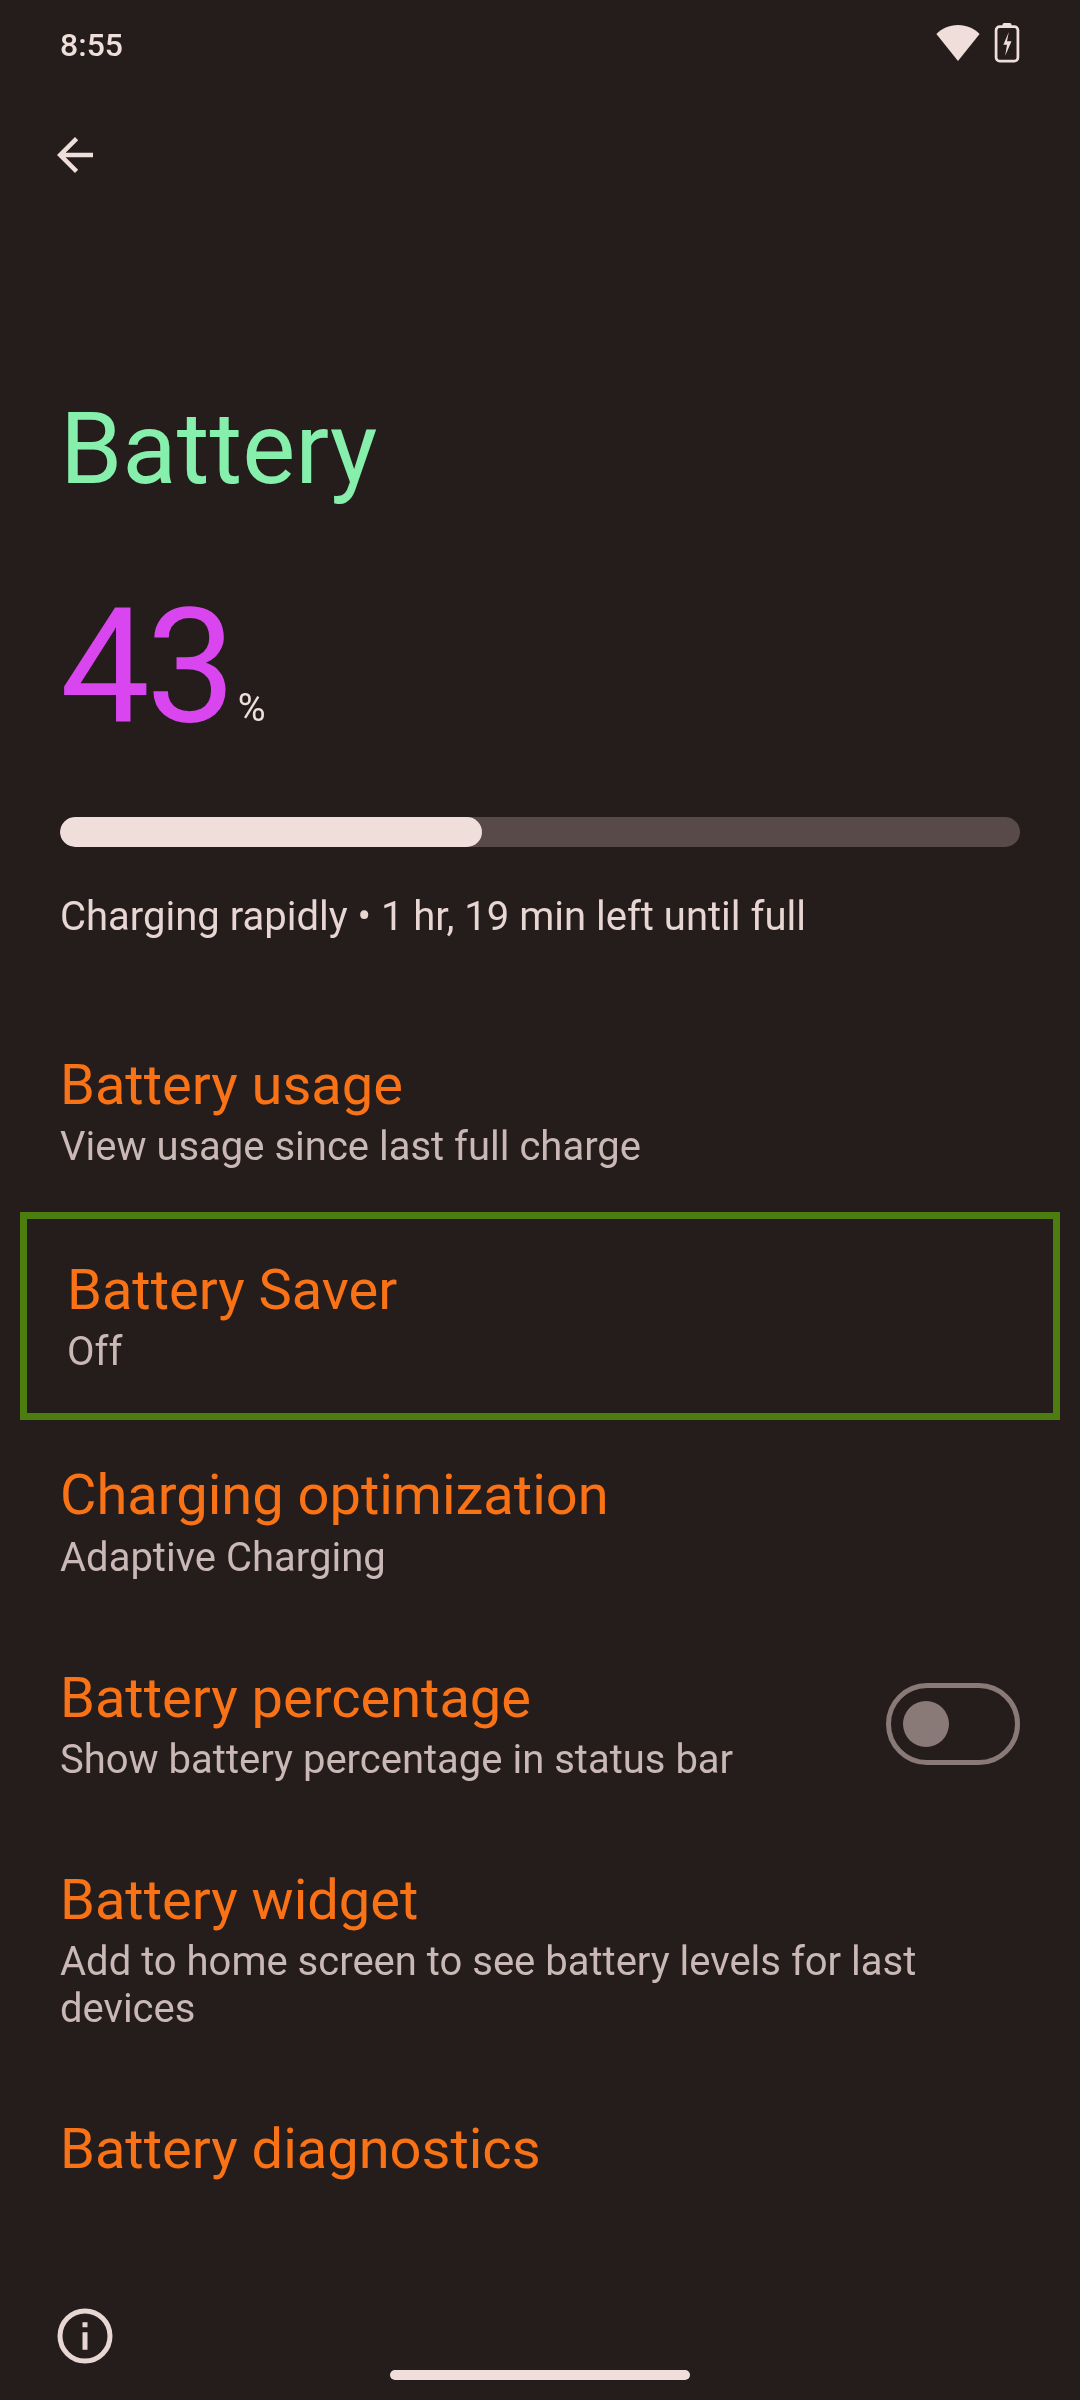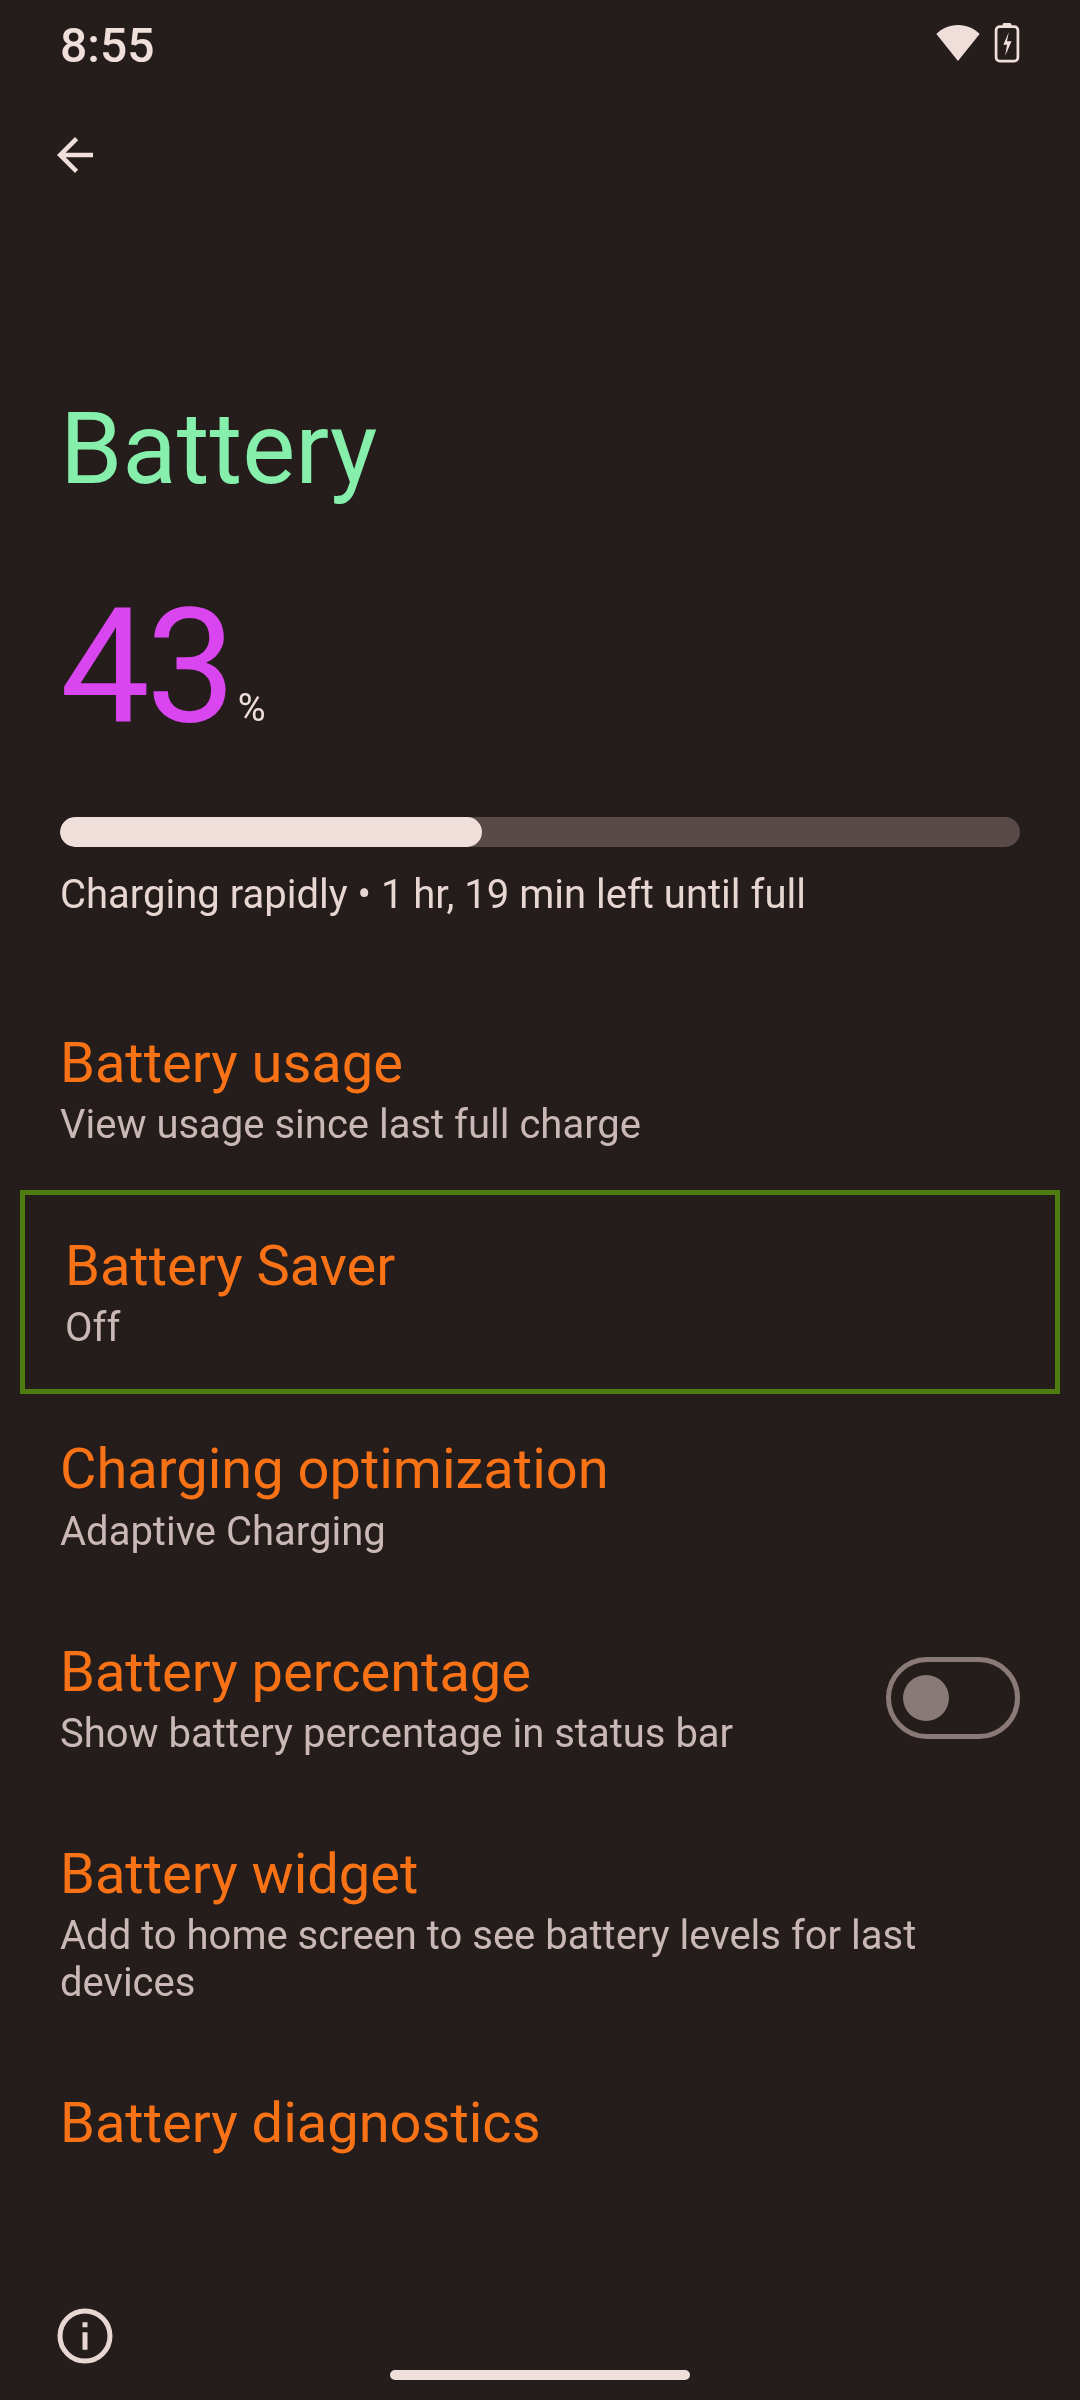--- a/index.html
+++ b/index.html
@@ -13,21 +13,21 @@
     position: relative;
   }
   .status-bar {
     height: 90px;
     display: flex;
     justify-content: space-between;
     align-items: center;
     padding: 0 60px;
   }
   .status-time {
-    font-size: 48px;
+    font-size: 32px;
     font-weight: 500;
     color: #f0dedb;
   }
   .status-icons {
     display: flex;
     align-items: center;
     gap: 14px;
   }
   .app-bar {
     padding: 30px 40px 0 40px;
@@ -74,21 +74,21 @@
     border-radius: 20px;
     overflow: hidden;
   }
   .progress-fill {
     height: 100%;
     background: #f0dedb;
     border-radius: 20px;
     width: 44%;
   }
   .charging-status {
-    margin-top: 24px;
+    margin-top: 46px;
     font-size: 40px;
     font-weight: 400;
     color: #e8d6d3;
   }
   .settings-list {
     padding-top: 40px;
   }
   .setting-item {
     padding: 42px 60px;
     display: flex;
@@ -104,21 +104,21 @@
     color: #f97316;
     line-height: 1.2;
   }
   .setting-subtitle {
     font-size: 40px;
     font-weight: 400;
     color: #c9b8b5;
     margin-top: 4px;
   }
   .highlight-box {
-    border: 5px solid #4d7c0f;
+    border: 7px solid #4d7c0f;
     margin: 0 20px;
     padding: 38px 40px !important;
   }
   .toggle {
     width: 134px;
     height: 82px;
     border-radius: 50px;
     border: 5px solid #8a7a77;
     display: flex;
     align-items: center;

